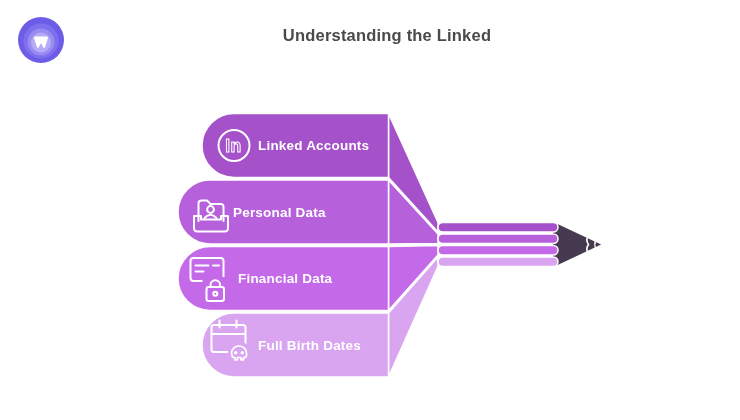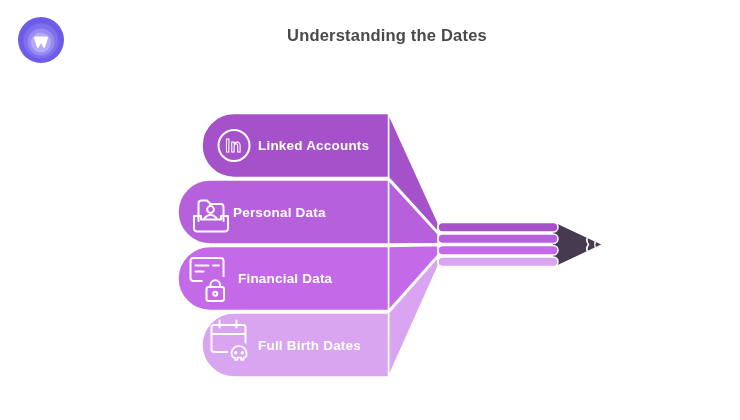--- a/index.html
+++ b/index.html
@@ -38,21 +38,21 @@
   <svg class="brand-logo" viewBox="0 0 48 48">
     <circle cx="24" cy="24" r="23" fill="#6C5CE7"></circle>
     <circle cx="24" cy="25" r="17.5" fill="#7E6FED"></circle>
     <circle cx="24" cy="26" r="13.5" fill="#988CF2"></circle>
     <circle cx="24" cy="26.5" r="10" fill="#B5ABF7"></circle>
     <path d="M18.2,20.5 Q16.6,20.5 17.1,22.3 L19.7,30.6 Q20.6,33.4 22.1,30.8 L23.2,28.4
              Q24,26.8 24.8,28.4 L25.9,30.8 Q27.4,33.4 28.3,30.6 L30.9,22.3
              Q31.4,20.5 29.8,20.5 Z" fill="#ffffff"></path>
   </svg>
 
-  <div class="page-title">Understanding the Dates</div>
+  <div class="page-title">Understanding the Linked</div>
 
   <svg class="canvas" width="740" height="420" viewBox="0 0 740 420">
 
     <g>
       <path class="st" d="M388.5,113.5 L438,222.5 L438,232 L388.5,177.5 Z" fill="#A551C9"></path>
       <path class="st" d="M388.5,180 L438,234 L438,243.5 L388.5,244 Z" fill="#B660DC"></path>
       <path class="st" d="M388.5,246.5 L438,245.5 L438,255 L388.5,310.5 Z" fill="#C46AE9"></path>
       <path class="st" d="M388.5,313 L438,257 L438,266.5 L388.5,377 Z" fill="#D9A5F1"></path>
     </g>
 

